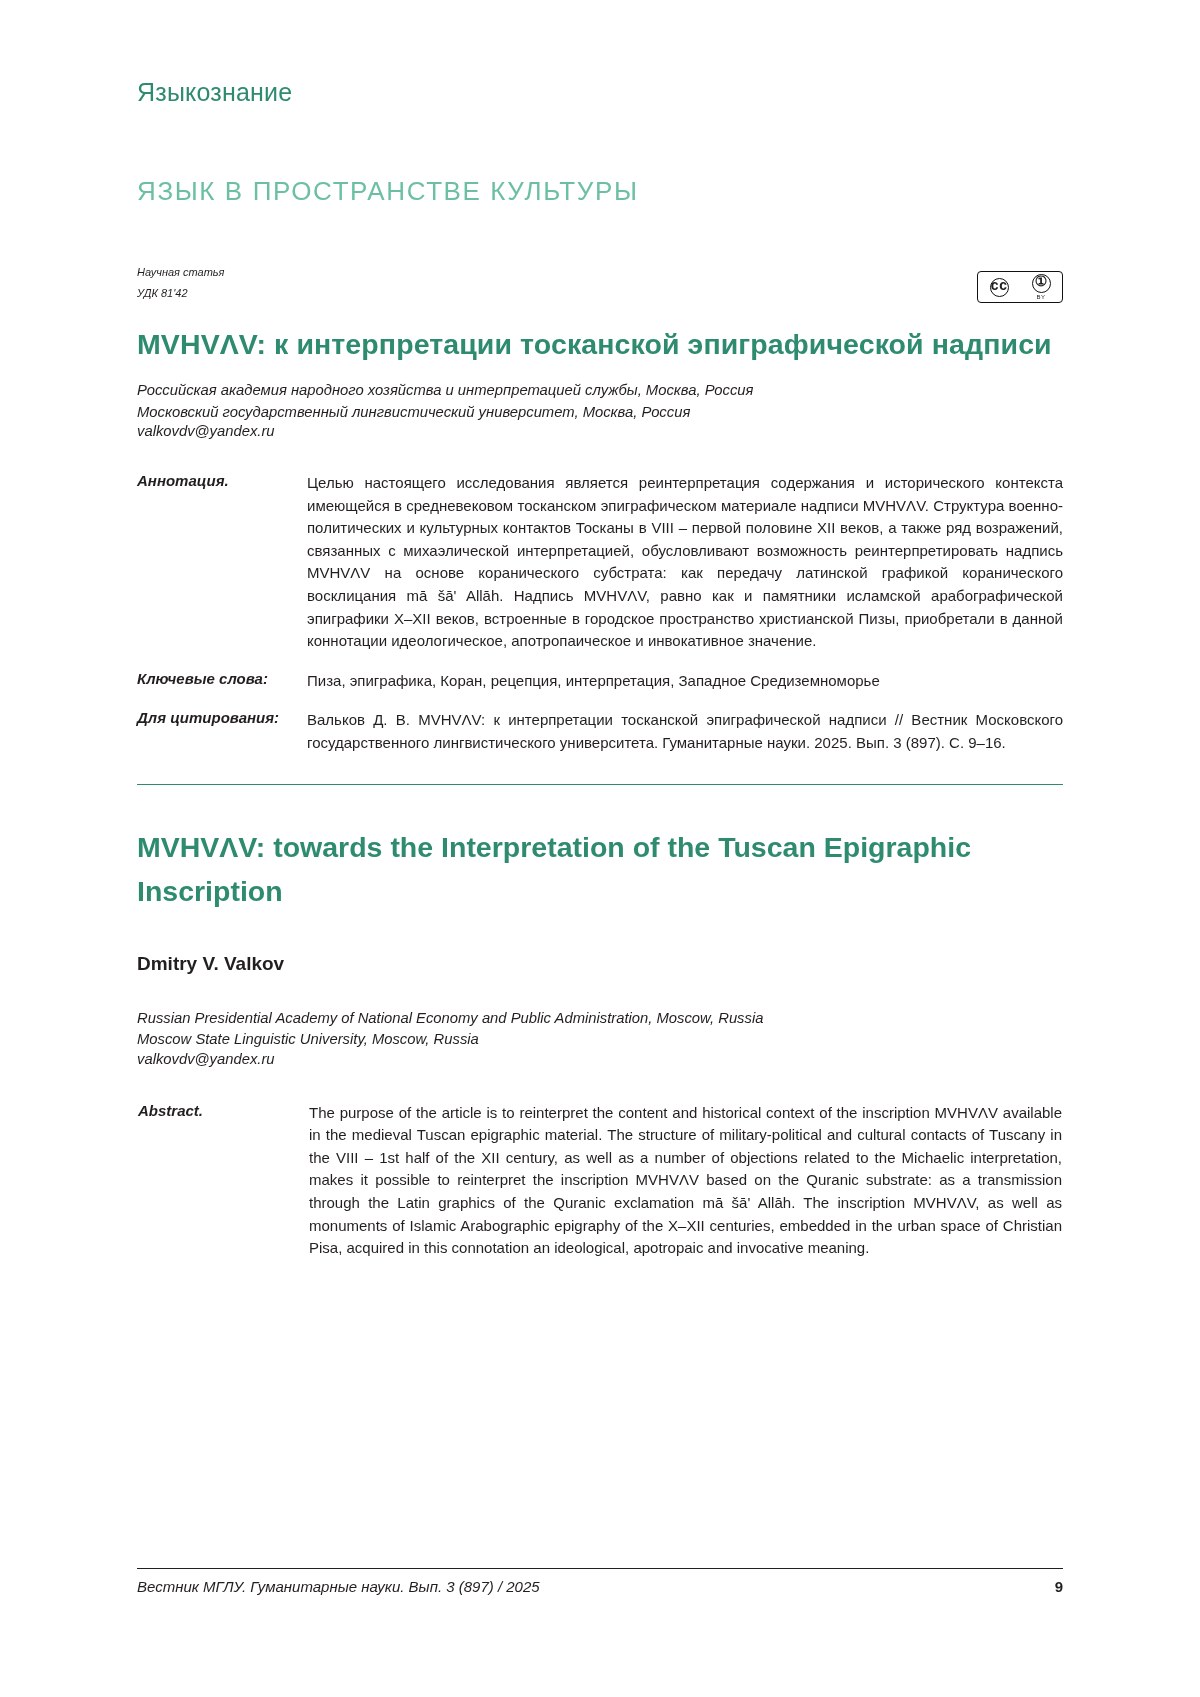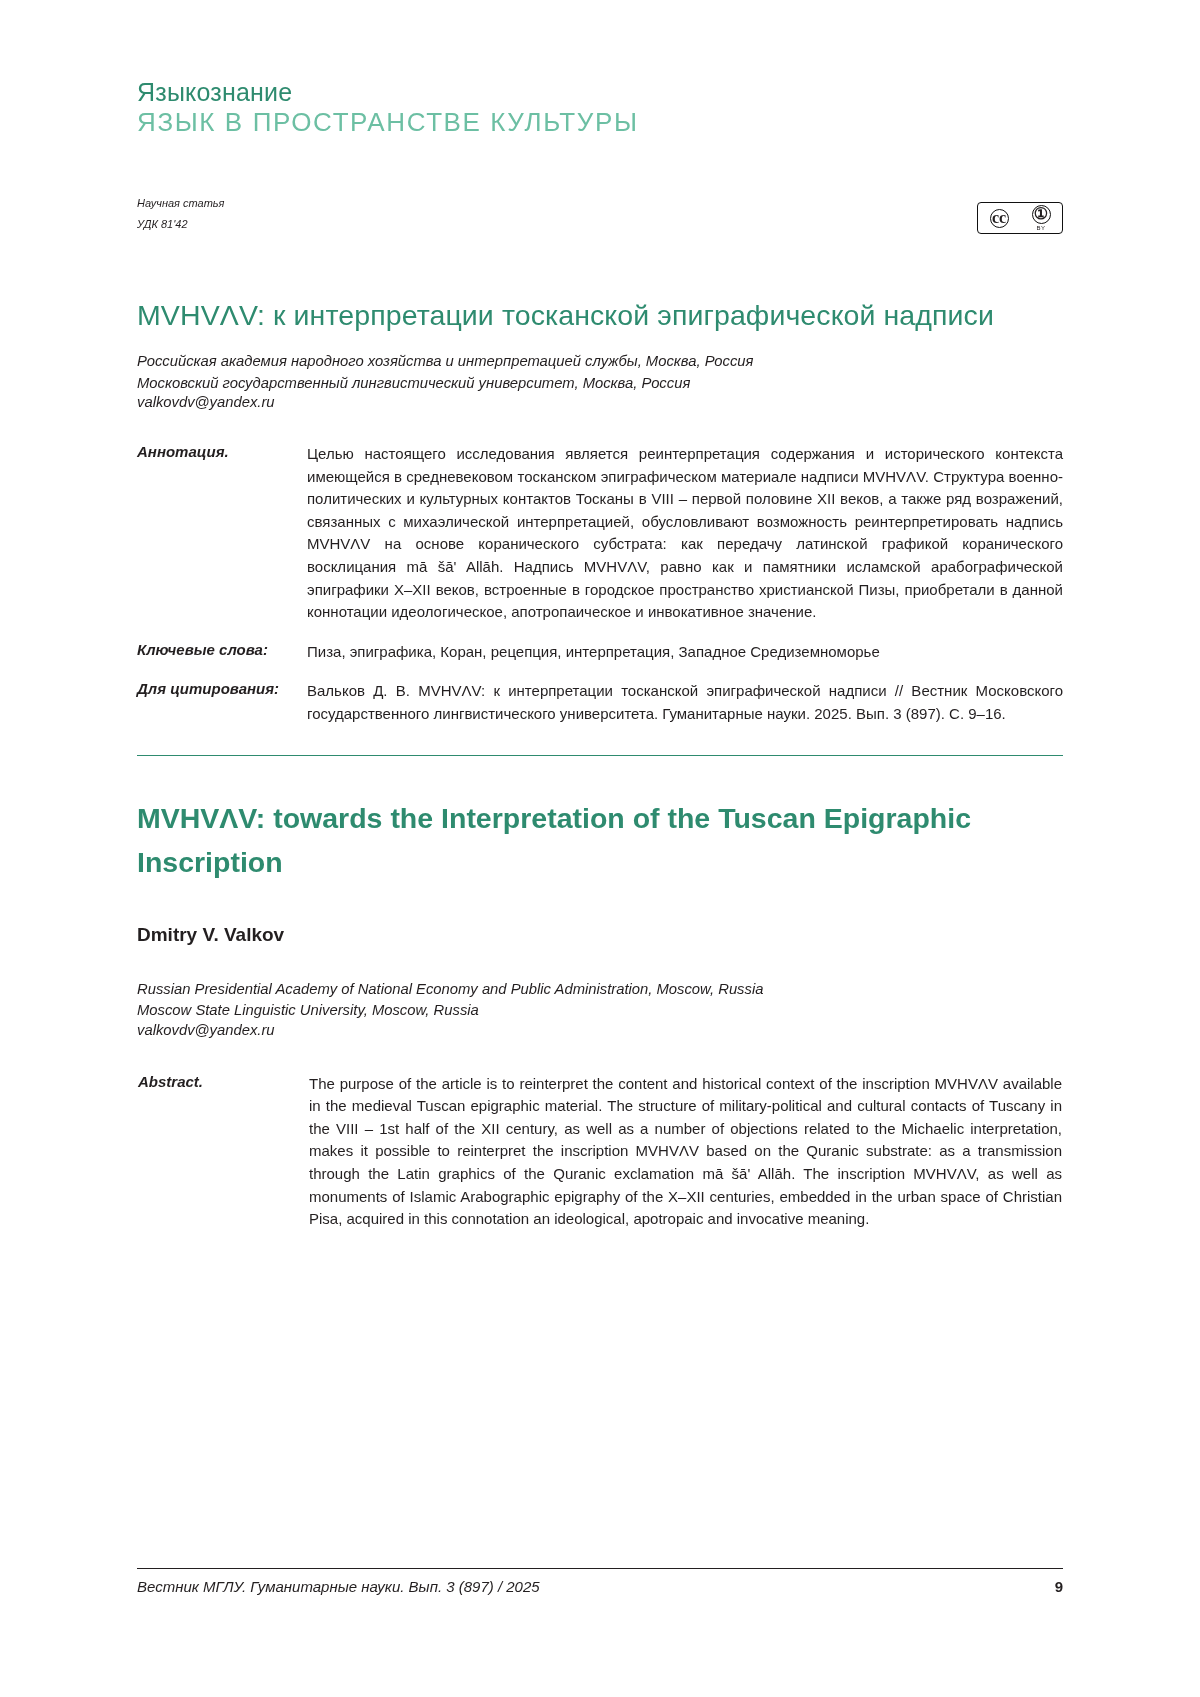--- a/index.html
+++ b/index.html
@@ -28,20 +28,21 @@
   .rubric {
     font-size: 25px;
     color: #2e8b6f;
     letter-spacing: 0.2px;
     margin-top: 78px;
   }
   .section-title {
     font-size: 26px;
     color: #6cbfa3;
     letter-spacing: 1.6px;
+    margin-top: 69px;
     text-transform: uppercase;
   }
 
   
   .meta-block {
     margin-top: 55px;
     position: relative;
   }
   .meta-line {
     font-size: 11px;
@@ -69,39 +70,39 @@
     flex-direction: column;
     align-items: center;
     justify-content: center;
     height: 100%;
   }
   .cc-circle {
     width: 17px;
     height: 17px;
     border: 1.6px solid #111;
     border-radius: 50%;
-    font-size: 16px;
+    font-size: 14px;
     line-height: 15px;
     text-align: center;
-    font-family: Liberation Serif, serif;
+    font-family: Liberation Mono, monospace;
     font-weight: bold;
   }
   .cc-sub {
     font-size: 6px;
     letter-spacing: 0.4px;
     margin-top: 1px;
   }
 
   
   h1.title {
     font-size: 28.5px;
-    font-weight: normal;
+    font-weight: bold;
     color: #2e8b6f;
     line-height: 44px;
-    margin: 58px 0 0 0;
+    margin: 18px 0 0 0;
     letter-spacing: 0.1px;
   }
   .author {
     font-size: 19px;
     font-weight: bold;
     margin-top: 28px;
     color: #231f20;
   }
   .affil {
     font-size: 14.8px;

